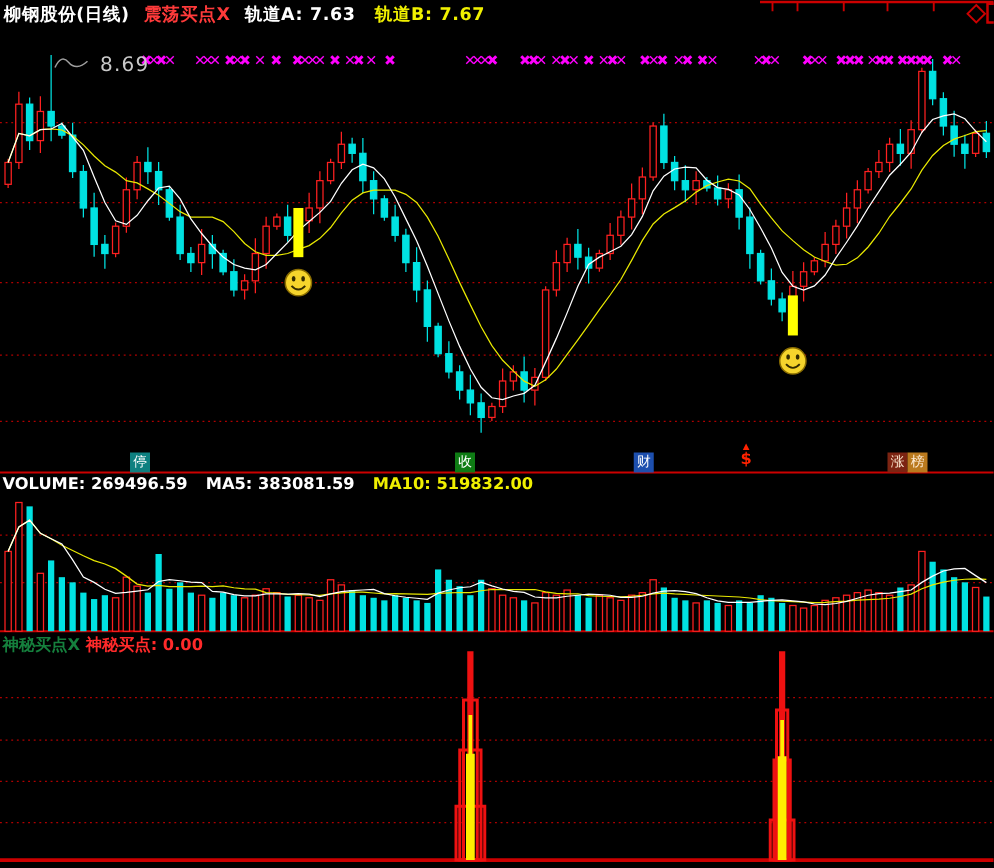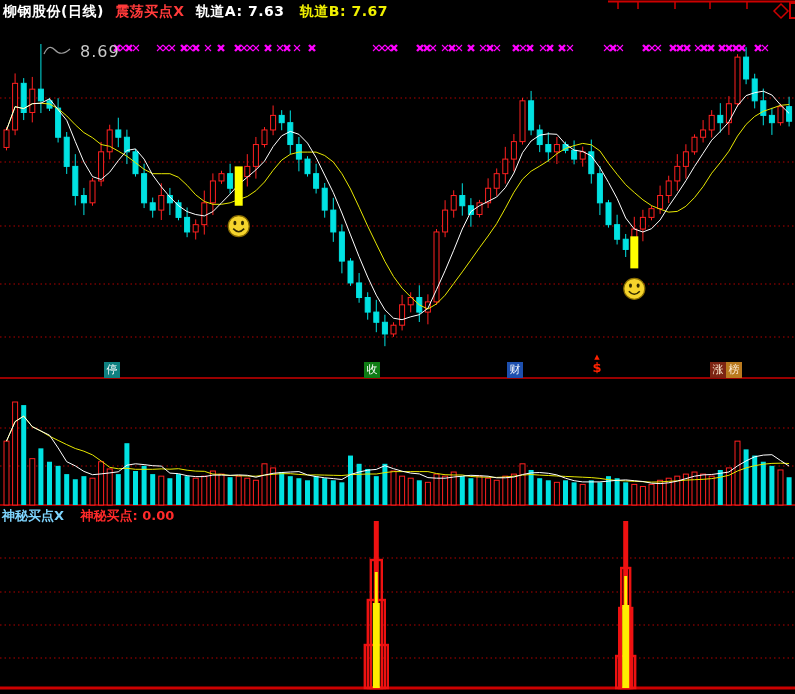--- a/index.html
+++ b/index.html
@@ -8,21 +8,21 @@
   .screen{position:absolute;left:0;top:0;width:789px;height:694px;background:#000;}
   #chart{position:absolute;left:0;top:0;z-index:1;display:block;}
   .title-row{position:absolute;left:3px;top:3px;z-index:2;font-size:14px;
              font-weight:bold;white-space:nowrap;letter-spacing:0.5px;}
   .w{color:#ffffff;} .r{color:#ff3a3a;} .y{color:#f0f000;}
   .mr6{margin-right:6px;} .mr10{margin-right:10px;}
   .vol-row{position:absolute;left:2px;top:380px;z-index:2;font-size:13px;
            font-weight:bold;white-space:nowrap;}
   .sub-row{position:absolute;left:2px;top:507px;z-index:2;font-size:13px;
            font-weight:bold;white-space:nowrap;}
-  .sub-name{color:#7dd3fc;margin-right:12px;}
+  .sub-name{color:#15803d;}
   .sub-red{color:#ff2a2a;margin-top:40px;}
   .peak-label{position:absolute;left:80px;top:42px;z-index:2;font-size:16px;
               color:#c9c9c9;letter-spacing:1px;}
   .badge{position:absolute;z-index:3;width:16px;height:16px;line-height:16px;
          text-align:center;font-size:11px;color:#fff;cursor:pointer;}
   .badge-stop{left:104px;top:362px;background:#0e8080;}
   .badge-shou{left:364px;top:362px;background:#0e7c14;}
   .badge-cai{left:507px;top:362px;background:#1d4fae;}
   .badge-dollar{position:absolute;left:588px;top:354px;z-index:3;width:18px;
                 text-align:center;cursor:pointer;}
@@ -514,20 +514,28 @@
     <span class="w mr6">柳钢股份(日线)</span>
     <span class="r mr6">震荡买点X</span>
     <span class="w">轨道A:</span>
     <span class="w mr10">7.63</span>
     <span class="y">轨道B:</span>
     <span class="y">7.67</span>
   </div>
 
   <div class="peak-label">8.69</div>
 
+  <div class="vol-row">
+    <span class="w">VOLUME:</span>
+    <span class="w mr10">269496.59</span>
+    <span class="w">MA5:</span>
+    <span class="w mr10">383081.59</span>
+    <span class="y">MA10:</span>
+    <span class="y">519832.00</span>
+  </div>
 
   <div class="sub-row">
     <span class="sub-name">神秘买点X</span>
     <span class="sub-red">神秘买点:</span>
     <span class="sub-red">0.00</span>
   </div>
 
   <div class="badge badge-stop">停</div>
   <div class="badge badge-shou">收</div>
   <div class="badge badge-cai">财</div>

